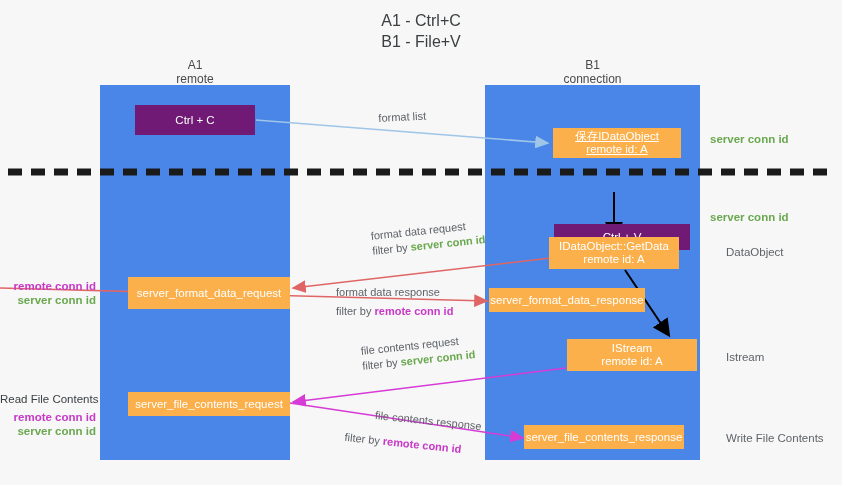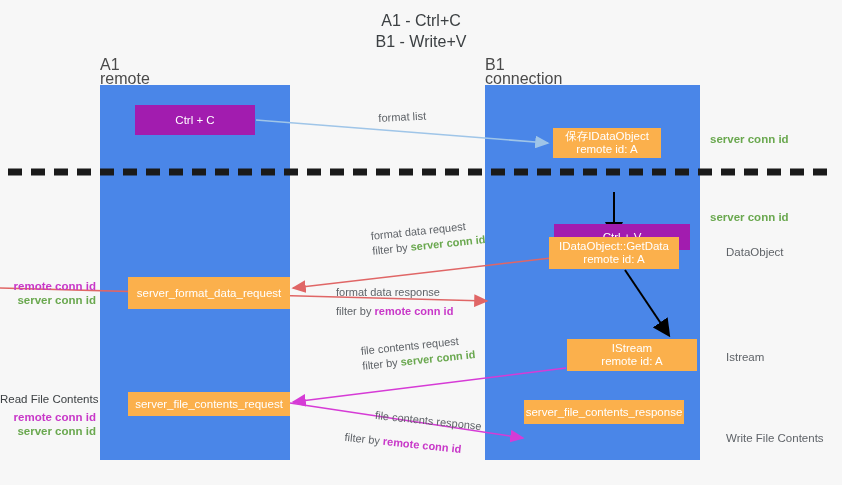--- a/index.html
+++ b/index.html
@@ -17,36 +17,36 @@
 
   
   .title{
     position:absolute;left:0;top:10px;width:842px;
     text-align:center;font-size:16px;line-height:21px;
     color:#3c4043;
   }
 
   
   .lane-head{
-    position:absolute;text-align:left;font-size:16px;line-height:14px;
+    position:absolute;text-align:center;font-size:12px;line-height:14px;
     color:#4a4a4a;
   }
   .lane-head .l1{display:block;}
   .lane-head .l2{display:block;}
 
   
   .lane{position:absolute;background:#4a86e8;}
 
   
   .node{
     position:absolute;box-sizing:border-box;
     display:flex;flex-direction:column;align-items:center;justify-content:center;
     color:#ffffff;font-size:11.5px;line-height:13px;text-align:center;
   }
-  .node.green{background:#a21caf;}
+  .node.green{background:#701a75;}
   .node.orange{background:#fbb04c;}
   .node span{display:block;white-space:nowrap;}
 
   
   .lbl{position:absolute;font-size:11.5px;line-height:14px;white-space:nowrap;}
   .lbl.green{color:#6aa84f;font-weight:bold;}
   .lbl.grey{color:#5f6368;margin-left:16px;}
 
   .stack{position:absolute;text-align:right;font-size:11.5px;line-height:14px;white-space:nowrap;}
   .stack .g{color:#6aa84f;font-weight:bold;display:block;}
@@ -60,21 +60,21 @@
   .edgelbl .g{color:#6aa84f;font-weight:bold;}
   .edgelbl .p{color:#c838c8;font-weight:bold;}
 </style>
 </head>
 <body>
 
 <div id="stage">
 
   <div class="title">
     <div>A1 - Ctrl+C</div>
-    <div>B1 - Write+V</div>
+    <div>B1 - File+V</div>
   </div>
 
   <div class="lane-head" style="left:100px;top:58px;width:190px;">
     <span class="l1">A1</span>
     <span class="l2">remote</span>
   </div>
   <div class="lane-head" style="left:485px;top:58px;width:215px;">
     <span class="l1">B1</span>
     <span class="l2">connection</span>
   </div>
@@ -112,21 +112,21 @@
 
     <line x1="290" y1="403" x2="523" y2="438" stroke="#d63bd6" stroke-width="1.6" marker-end="url(#ah-mag)"></line>
 
     <line x1="8" y1="172" x2="834" y2="172" stroke="#1a1a1a" stroke-width="7" stroke-linecap="butt" stroke-dasharray="14 9"></line>
   </svg>
 
   <div class="node green" style="left:135px;top:105px;width:120px;height:30px;">
     <span>Ctrl + C</span>
   </div>
 
-  <div class="node orange" style="left:553px;top:128px;width:108px;height:30px;">
+  <div class="node orange" style="left:553px;top:128px;width:128px;height:30px;text-decoration:underline;">
     <span>保存IDataObject</span>
     <span>remote id: A</span>
   </div>
 
   <div class="node green" style="left:554px;top:180px;width:136px;height:26px;margin-top:44px;">
     <span>Ctrl + V</span>
   </div>
 
   <div class="node orange" style="left:549px;top:237px;width:130px;height:32px;">
     <span>IDataObject::GetData</span>
@@ -135,26 +135,29 @@
 
   <div class="node orange" style="left:567px;top:339px;width:130px;height:32px;">
     <span>IStream</span>
     <span>remote id: A</span>
   </div>
 
   <div class="node orange" style="left:128px;top:277px;width:162px;height:32px;">
     <span>server_format_data_request</span>
   </div>
 
+  <div class="node orange" style="left:489px;top:288px;width:156px;height:24px;">
+    <span>server_format_data_response</span>
+  </div>
 
   <div class="node orange" style="left:128px;top:392px;width:162px;height:24px;">
     <span>server_file_contents_request</span>
   </div>
 
-  <div class="node orange" style="left:524px;top:400px;width:160px;height:24px;">
+  <div class="node orange" style="left:524px;top:425px;width:160px;height:24px;">
     <span>server_file_contents_response</span>
   </div>
 
   <div class="edgelbl" style="left:378px;top:111px;transform:rotate(-3deg);transform-origin:left top;">
     <span class="row k">format list</span>
   </div>
 
   <div class="edgelbl" style="left:370px;top:229px;transform:rotate(-6deg);transform-origin:left top;">
     <span class="row"><span class="k">format data request</span></span>
     <span class="row"><span class="k">filter by </span><span class="g">server conn id</span></span>

